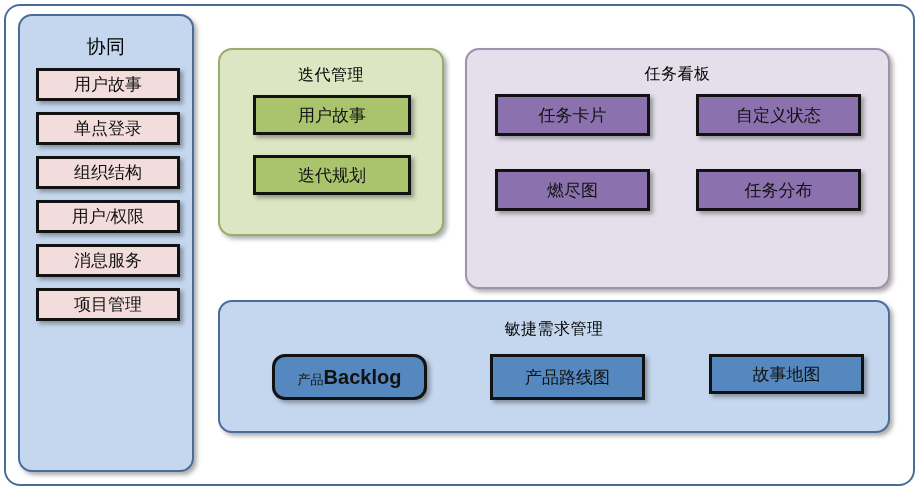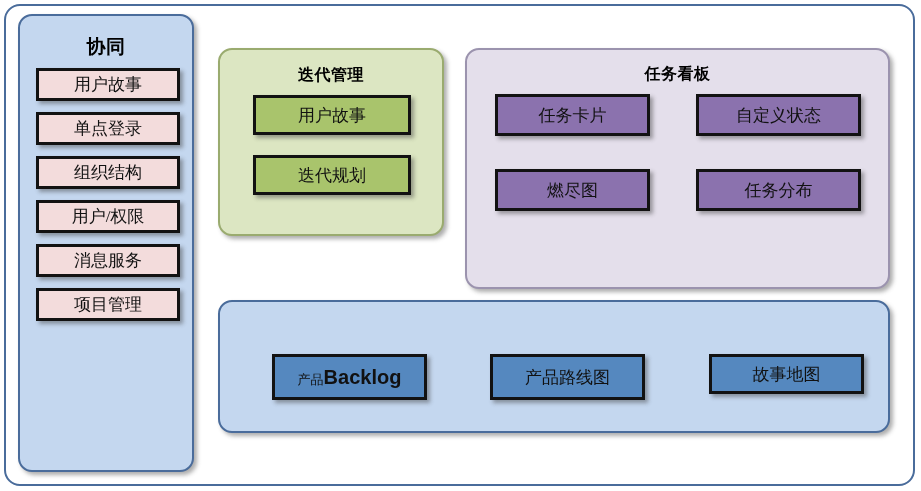--- a/index.html
+++ b/index.html
@@ -40,21 +40,21 @@
     position: absolute;
     box-sizing: border-box;
     border-radius: 14px;
     box-shadow: 3px 3px 4px rgba(60,60,60,0.42);
   }
   .panel-title {
     position: absolute;
     left: 0;
     right: 0;
     text-align: center;
-    font-weight: bold;
+    font-weight: normal;
     color: #000000;
     font-family: "Liberation Sans", sans-serif;
     letter-spacing: 0.5px;
   }
 
   
   .sidebar-panel {
     left: 18px;
     top: 14px;
     width: 176px;
@@ -185,21 +185,21 @@
     align-items: center;
     justify-content: center;
     box-shadow: 3px 3px 4px rgba(60,60,60,0.45);
   }
   .blue-box .lbl {
     font-family: "Liberation Serif", serif;
     font-size: 17px;
     color: #111111;
     white-space: nowrap;
   }
-  .bb1 { left: 52px;  top: 52px; width: 155px; height: 46px; }
+  .bb1 { left: 52px;  top: 52px; width: 155px; height: 46px; border-radius: 13px; }
   .bb2 { left: 270px; top: 52px; width: 155px; height: 46px; }
   .bb3 { left: 489px; top: 52px; width: 155px; height: 40px; }
 
   
   .mixed .cjk {
     font-family: "Liberation Serif", serif;
     font-size: 13px;
     vertical-align: baseline;
   }
   .mixed .latin {
@@ -263,20 +263,21 @@
     </div>
     <div class="purple-box pb3">
       <span class="lbl">燃尽图</span>
     </div>
     <div class="purple-box pb4">
       <span class="lbl">任务分布</span>
     </div>
   </div>
 
   <div class="panel agile-panel">
+    <div class="panel-title">敏捷需求管理</div>
 
     <div class="blue-box bb1">
       <span class="lbl mixed"><span class="cjk">产品</span><span class="latin">Backlog</span></span>
     </div>
     <div class="blue-box bb2">
       <span class="lbl">产品路线图</span>
     </div>
     <div class="blue-box bb3">
       <span class="lbl">故事地图</span>
     </div>

